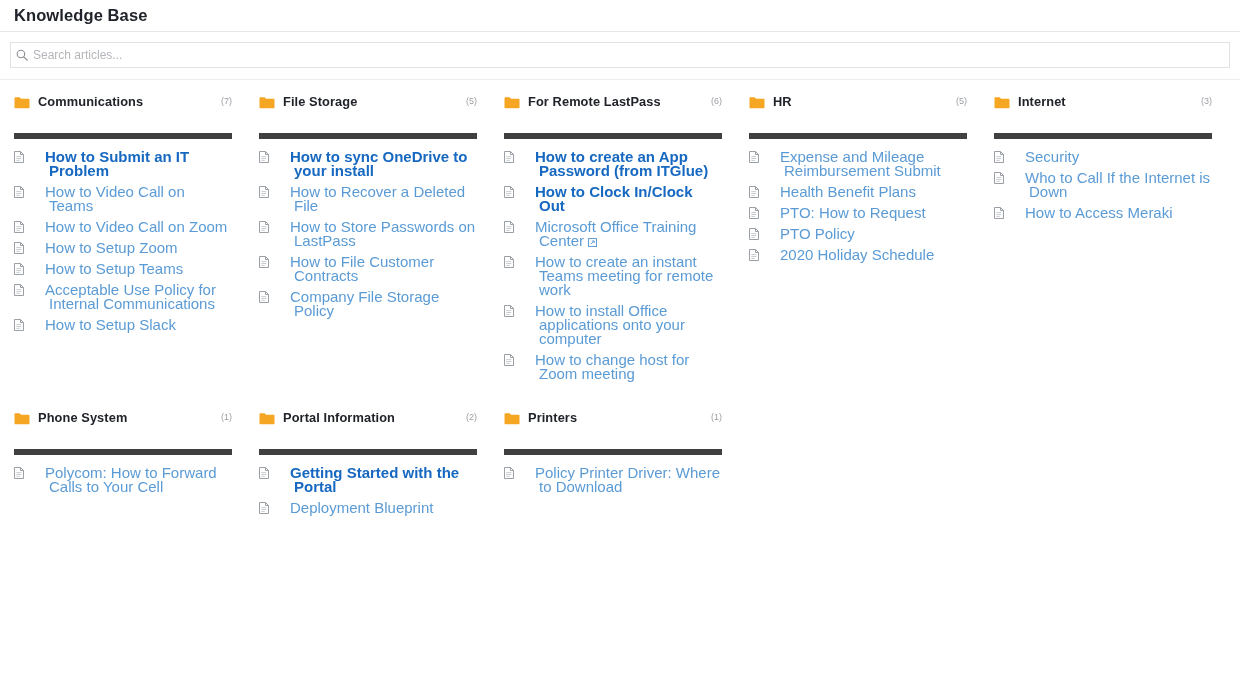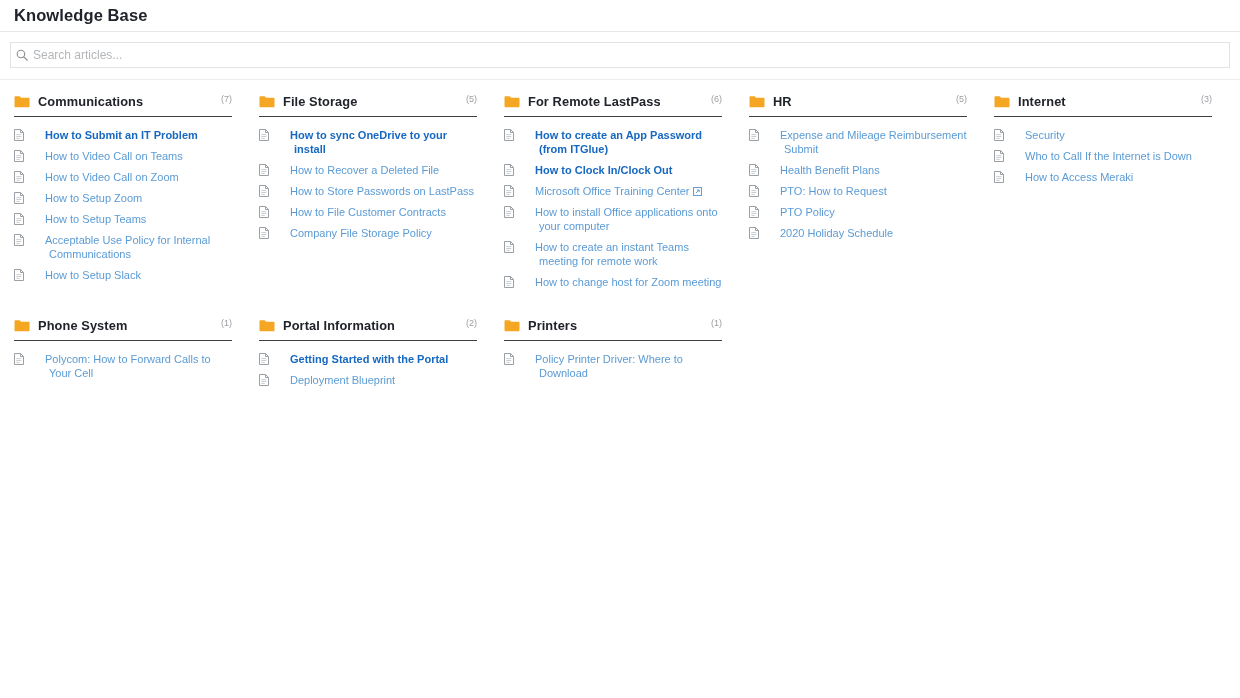--- a/index.html
+++ b/index.html
@@ -70,22 +70,23 @@
   }
   .kb-category {
     width: 245px;
     flex: 0 0 245px;
     margin-bottom: 22px;
     padding-right: 27px;
   }
 
   .cat-header {
     display: flex;
-    padding-bottom: 7px;
-    border-bottom: 1px solid #404040;
+    align-items: center;
+    padding-bottom: 24px;
+    border-bottom: 6px solid #404040;
   }
   .folder-icon {
     flex: 0 0 16px;
     width: 16px;
     height: 13px;
     margin-right: 8px;
     display: block;
   }
   .cat-title {
     font-size: 12.8px;
@@ -111,21 +112,21 @@
   }
   .doc-icon {
     flex: 0 0 10px;
     width: 10px;
     height: 12px;
     margin-right: 9px;
     margin-top: 1px;
     display: block;
   }
   .article-link {
-    font-size: 11px;
+    font-size: 15px;
     color: #5b9bd5;
     text-decoration: none;
     padding-left: 12px;
     text-indent: -4px;
     margin-left: 4px;
   }
   .article-item.featured .article-link {
     color: #1668c1;
     font-weight: bold;
   }
@@ -396,34 +397,34 @@
   <li class="article-item">
     <span class="doc-icon">
       <svg width="10" height="12" viewBox="0 0 10 12" aria-hidden="true">
         <path d="M0.5 0.5h6l3 3v8h-9z" fill="#ffffff" stroke="#9aa0a6" stroke-width="1"></path>
         <path d="M6.5 0.5v3h3" fill="none" stroke="#9aa0a6" stroke-width="1"></path>
         <line x1="2.3" y1="5.6" x2="7.3" y2="5.6" stroke="#c3c7cb" stroke-width="0.9"></line>
         <line x1="2.3" y1="7.5" x2="7.3" y2="7.5" stroke="#c3c7cb" stroke-width="0.9"></line>
         <line x1="2.3" y1="9.4" x2="5.8" y2="9.4" stroke="#c3c7cb" stroke-width="0.9"></line>
       </svg>
     </span>
+    <a class="article-link" href="#">How to create an instant Teams meeting for remote work</a>
+  </li>
+
+  <li class="article-item">
+    <span class="doc-icon">
+      <svg width="10" height="12" viewBox="0 0 10 12" aria-hidden="true">
+        <path d="M0.5 0.5h6l3 3v8h-9z" fill="#ffffff" stroke="#9aa0a6" stroke-width="1"></path>
+        <path d="M6.5 0.5v3h3" fill="none" stroke="#9aa0a6" stroke-width="1"></path>
+        <line x1="2.3" y1="5.6" x2="7.3" y2="5.6" stroke="#c3c7cb" stroke-width="0.9"></line>
+        <line x1="2.3" y1="7.5" x2="7.3" y2="7.5" stroke="#c3c7cb" stroke-width="0.9"></line>
+        <line x1="2.3" y1="9.4" x2="5.8" y2="9.4" stroke="#c3c7cb" stroke-width="0.9"></line>
+      </svg>
+    </span>
     <a class="article-link" href="#">How to install Office applications onto your computer</a>
-  </li>
-
-  <li class="article-item">
-    <span class="doc-icon">
-      <svg width="10" height="12" viewBox="0 0 10 12" aria-hidden="true">
-        <path d="M0.5 0.5h6l3 3v8h-9z" fill="#ffffff" stroke="#9aa0a6" stroke-width="1"></path>
-        <path d="M6.5 0.5v3h3" fill="none" stroke="#9aa0a6" stroke-width="1"></path>
-        <line x1="2.3" y1="5.6" x2="7.3" y2="5.6" stroke="#c3c7cb" stroke-width="0.9"></line>
-        <line x1="2.3" y1="7.5" x2="7.3" y2="7.5" stroke="#c3c7cb" stroke-width="0.9"></line>
-        <line x1="2.3" y1="9.4" x2="5.8" y2="9.4" stroke="#c3c7cb" stroke-width="0.9"></line>
-      </svg>
-    </span>
-    <a class="article-link" href="#">How to create an instant Teams meeting for remote work</a>
   </li>
 
   <li class="article-item">
     <span class="doc-icon">
       <svg width="10" height="12" viewBox="0 0 10 12" aria-hidden="true">
         <path d="M0.5 0.5h6l3 3v8h-9z" fill="#ffffff" stroke="#9aa0a6" stroke-width="1"></path>
         <path d="M6.5 0.5v3h3" fill="none" stroke="#9aa0a6" stroke-width="1"></path>
         <line x1="2.3" y1="5.6" x2="7.3" y2="5.6" stroke="#c3c7cb" stroke-width="0.9"></line>
         <line x1="2.3" y1="7.5" x2="7.3" y2="7.5" stroke="#c3c7cb" stroke-width="0.9"></line>
         <line x1="2.3" y1="9.4" x2="5.8" y2="9.4" stroke="#c3c7cb" stroke-width="0.9"></line>

